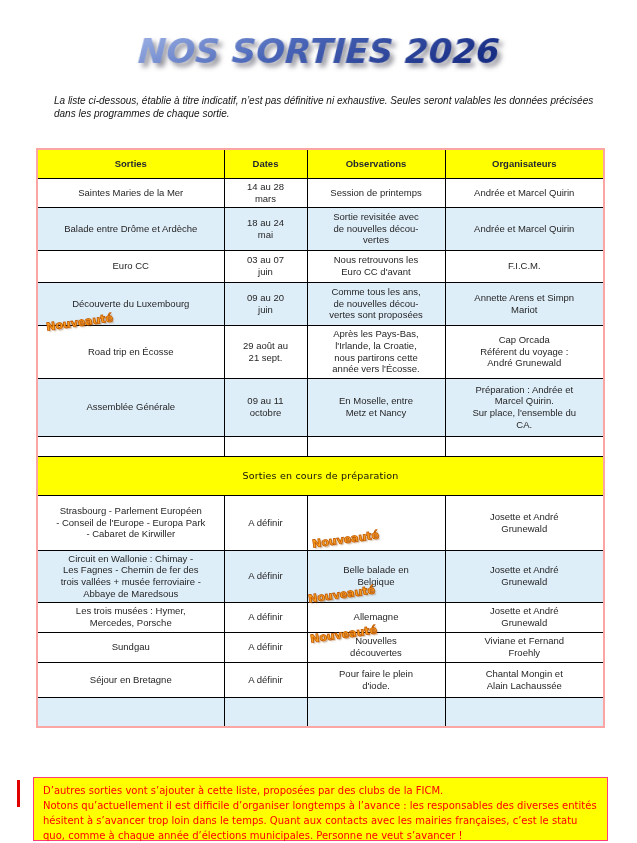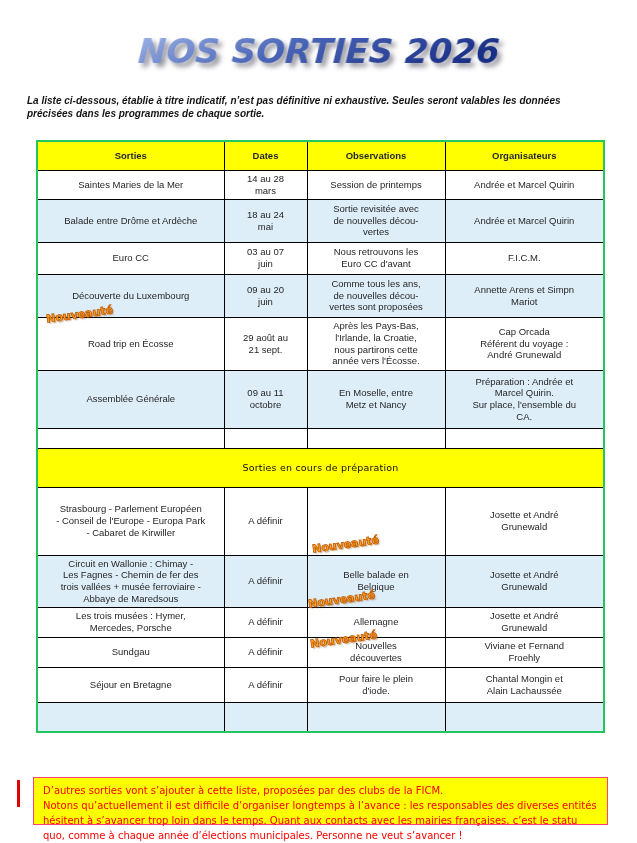--- a/index.html
+++ b/index.html
@@ -15,29 +15,29 @@
     font-weight:bold;font-style:italic;
     font-size:34px;letter-spacing:0px;line-height:1;
     background:linear-gradient(155deg,#93a9e0 5%,#4a66b8 40%,#182e85 90%);
     -webkit-background-clip:text;background-clip:text;
     -webkit-text-fill-color:transparent;color:#24409A;
     filter:drop-shadow(4px 4px 2.5px rgba(95,95,110,0.65));
     transform:skewX(-3deg);
   }
   
   .intro{
-    margin:26px 38px 0 27px;
-    font-style:italic;font-weight:700;
+    margin:26px 38px 0 54px;
+    font-style:italic;font-weight:400;
     font-size:10px;line-height:1.32;color:#141414;
   }
   
   table.outings{
-    position:absolute;left:36px;top:140px;
+    position:absolute;left:36px;top:148px;
     width:567px;border-collapse:collapse;table-layout:fixed;
-    border:2px solid #22c55e;
+    border:2px solid #fca5a5;
   }
   table.outings td,table.outings th{
     border:1px solid #000;
     text-align:center;vertical-align:middle;
     padding:2px 5px;position:relative;
     font-size:9.5px;line-height:1.24;
   }
   thead th{
     background:#FFFF00;color:#1f2430;
     font-size:11.5px;font-weight:bold;height:24px;
@@ -61,21 +61,21 @@
     color:#FFA021;-webkit-text-stroke:0.8px #C05A00;
     text-shadow:1.5px 1.5px 1.5px rgba(130,65,0,0.45);
     transform:rotate(-8deg);pointer-events:none;
   }
   .badge-sortie-top{top:-10px;left:8px;}
   .badge-obs-bottom{bottom:3px;left:4px;}
   .badge-obs-overlap{bottom:0px;left:0px;}
   .badge-obs-below{bottom:-10px;left:2px;}
   
   .footer-box{
-    position:absolute;left:33px;top:777px;width:575px;height:48px;
+    position:absolute;left:33px;top:777px;width:575px;height:64px;
     box-sizing:border-box;background:#FFFF00;
     border:1.5px solid #FF3E78;
     padding:5px 9px 6px 9px;
     font-family:"DejaVu Sans",sans-serif;
     font-size:10px;line-height:1.5;color:#FF0000;
   }
   .footer-box p{margin:0;}
   .revision-bar{
     position:absolute;left:17px;top:780px;width:2.5px;height:27px;
     background:#E00000;
@@ -169,21 +169,21 @@
       <td></td>
       <td></td>
       <td></td>
       <td></td>
     </tr>
     <tr>
       <td class="banner" colspan="4">Sorties en cours de préparation</td>
     </tr>
   </tbody>
   <tbody id="rows-section-2">
-      <tr class="white" style="height: 68px;">
+      <tr class="white" style="height: 55px;">
         <td><span class="cell-text">Strasbourg - Parlement Européen
 - Conseil de l'Europe - Europa Park
 - Cabaret de Kirwiller</span></td>
         <td><span class="cell-text">A définir</span></td>
         <td><span class="cell-text"></span><span class="badge badge-obs-bottom">Nouveauté</span></td>
         <td><span class="cell-text">Josette et André
 Grunewald</span></td>
       </tr>
       <tr class="blue" style="height: 37px;">
         <td><span class="cell-text">Circuit en Wallonie : Chimay -

